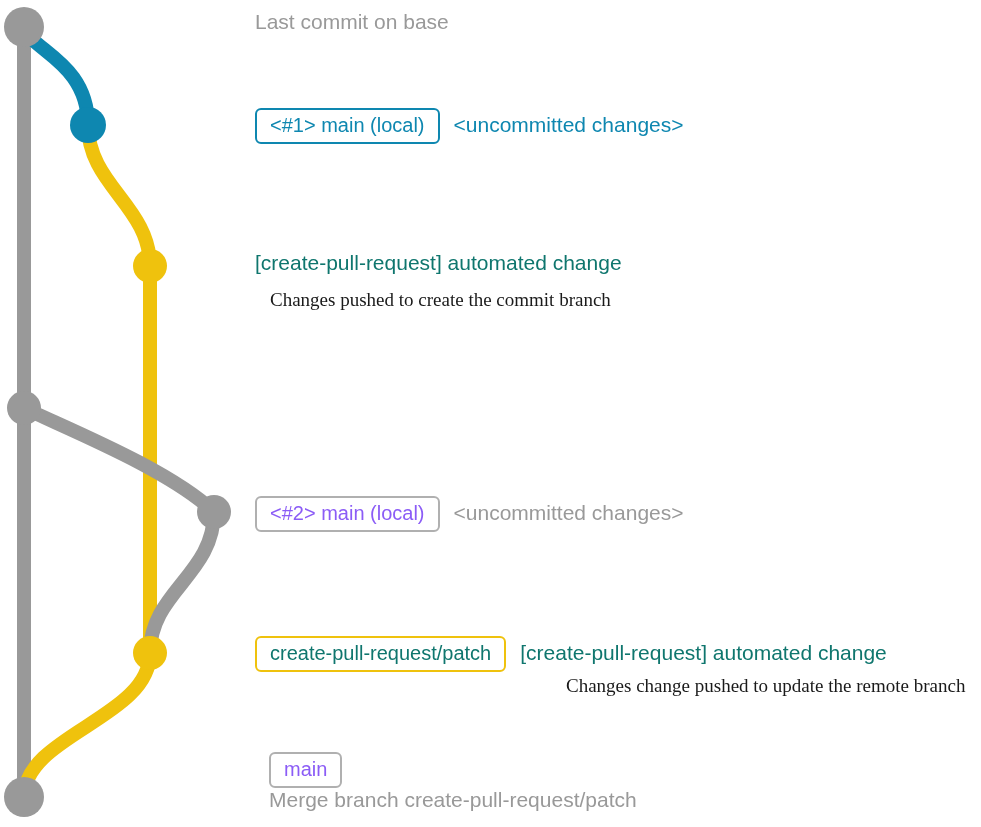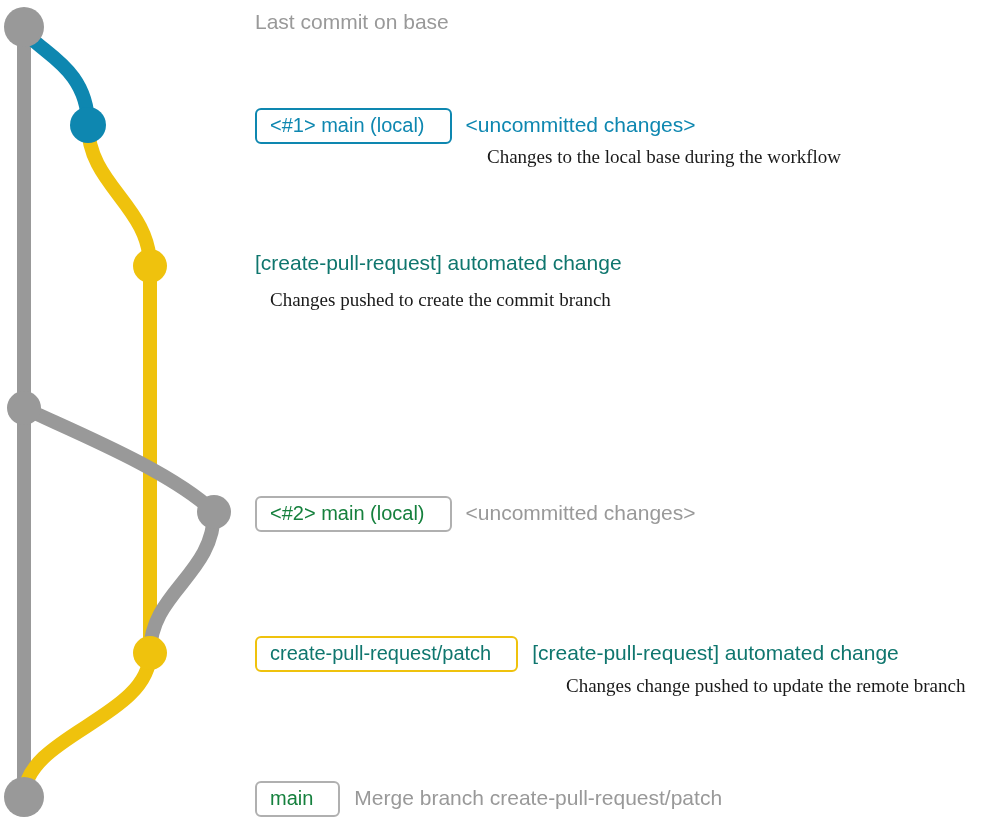--- a/index.html
+++ b/index.html
@@ -37,30 +37,30 @@
     position: absolute;
     display: flex;
     align-items: baseline;
     white-space: nowrap;
   }
 
   .pill {
     display: inline-block;
     border: 2px solid #999999;
     border-radius: 6px;
-    padding: 4px 25px 6px 13px;
+    padding: 4px 13px 6px 13px;
     font-size: 20px;
     line-height: 22px;
     font-family: "Liberation Sans", sans-serif;
     color: #999999;
     background: #ffffff;
   }
   .pill.teal   { border-color: #0e87b0; color: #0e87b0; }
   .pill.yellow { border-color: #efc20d; color: #0f766e; }
-  .pill.gray   { border-color: #b0b0b0; color: #15803d; }
+  .pill.gray   { border-color: #b0b0b0; color: #8b5cf6; }
 
   .headline {
     font-size: 21px;
     line-height: 24px;
     font-family: "Liberation Sans", sans-serif;
   }
   .headline.gray   { color: #999999; }
   .headline.teal   { color: #0e87b0; }
   .headline.yellow { color: #0f766e; }
 
@@ -79,21 +79,21 @@
   #row-last-commit   { left: 255px; top: 10px; }
   #row-commit-1      { left: 255px; top: 108px; }
   #sub-commit-1      { left: 487px; top: 146px; }
   #row-commit-2      { left: 255px; top: 251px; }
   #sub-commit-2      { left: 270px; top: 289px; }
   #row-new-commit    { left: 255px; top: 398px; }
   #row-commit-3      { left: 255px; top: 496px; }
   #sub-commit-3      { left: 487px; top: 534px; }
   #row-commit-4      { left: 255px; top: 636px; }
   #sub-commit-4      { left: 566px; top: 675px; }
-  #row-merge         { left: 255px; top: 781px; }
+  #row-merge         { left: 255px; top: 752px; flex-direction: column; }
 </style>
 </head>
 <body>
 
 <svg id="graph-layer" viewBox="0 0 981 827" width="981" height="827" xmlns="http://www.w3.org/2000/svg">
 
   <g fill="none" stroke-linecap="round" stroke-linejoin="round" stroke-width="14">
 
     <path d="M24,27 L24,797" stroke="#999999"></path>
 
@@ -122,21 +122,20 @@
 <div id="label-layer">
 
   <div class="row" id="row-last-commit">
     <span class="headline gray">Last commit on base</span>
   </div>
 
   <div class="row" id="row-commit-1">
     <span class="pill teal">&lt;#1&gt; main (local)</span>
     <span class="headline teal">&lt;uncommitted changes&gt;</span>
   </div>
-  <div class="subtext" id="sub-commit-1">Changes to the local base during the workflow</div>
 
   <div class="row" id="row-commit-2">
     <span class="headline yellow">[create-pull-request] automated change</span>
   </div>
   <div class="subtext" id="sub-commit-2">Changes pushed to create the commit branch</div>
 
 
   <div class="row" id="row-commit-3">
     <span class="pill gray">&lt;#2&gt; main (local)</span>
     <span class="headline gray">&lt;uncommitted changes&gt;</span>

